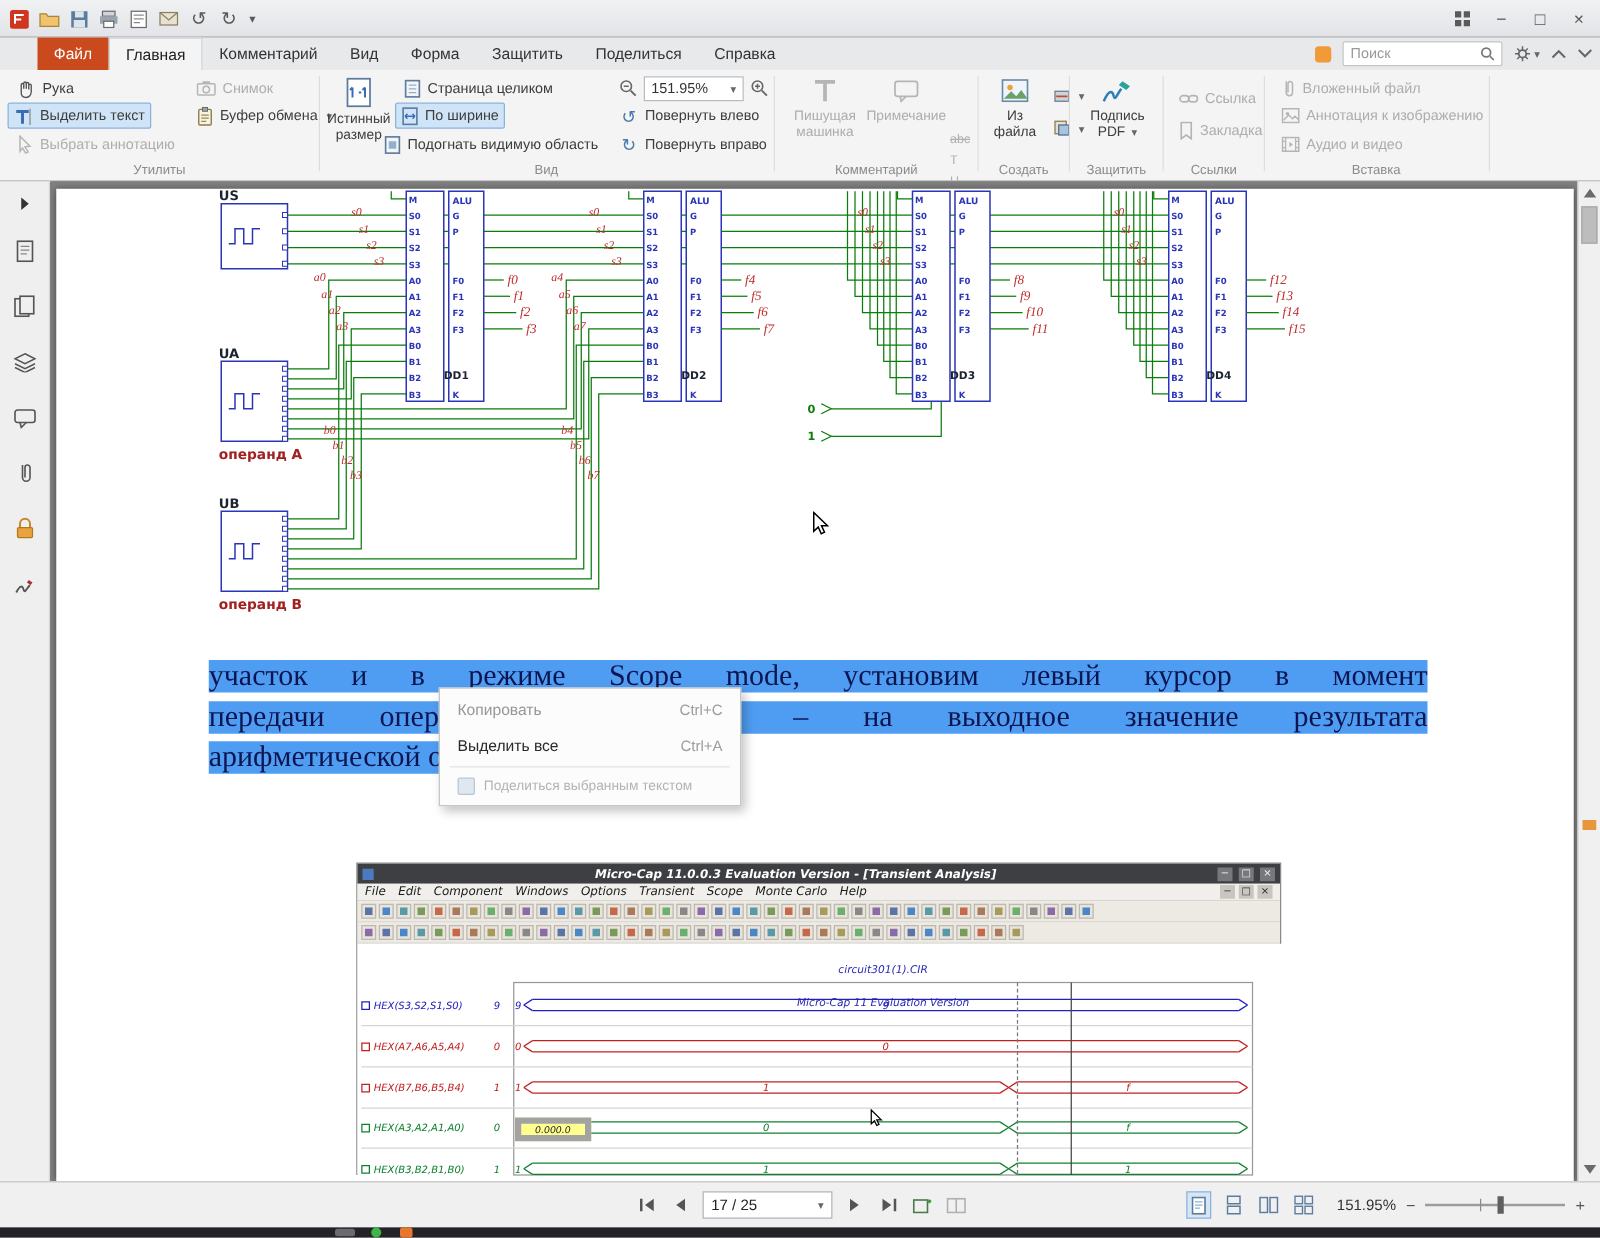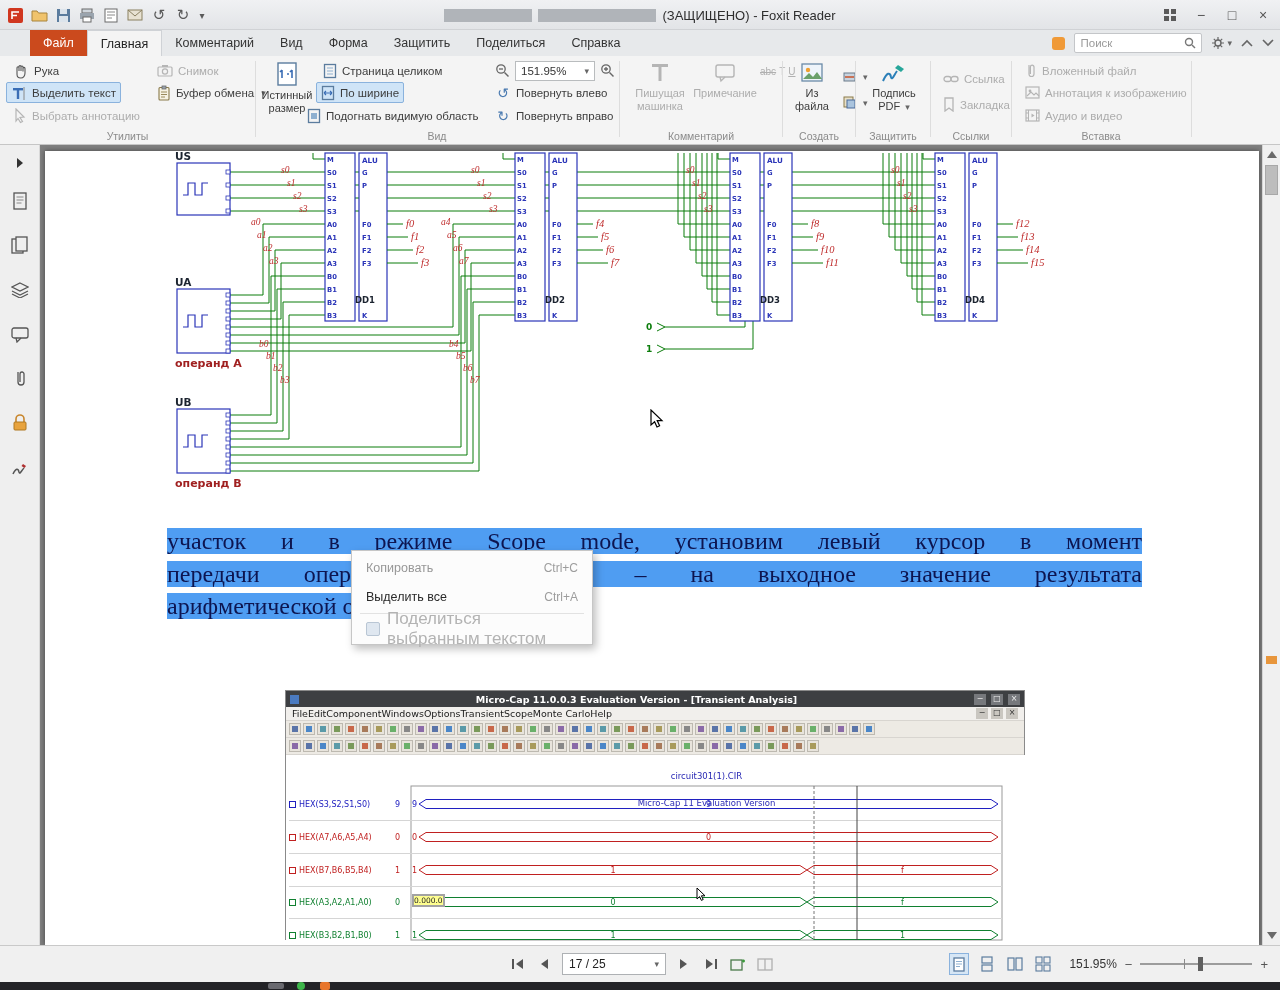--- a/index.html
+++ b/index.html
@@ -33,21 +33,21 @@
 .rlabel{position:absolute;bottom:2px;text-align:center;font-size:10.5px;color:#8b8b8b;}
 .rrow{position:absolute;height:21px;display:flex;align-items:center;gap:5px;font-size:11.5px;color:#3d3d3d;white-space:nowrap;padding:0 4px;border:1px solid transparent;}
 .rrow.sel{background:var(--rowsel);border-color:#8ab2dd;border-radius:2px;align-items:center;}
 .rrow.dis{color:#adadad;}
 .caret{font-size:9px;color:#666;margin-left:2px;}
 .bigbtn{position:absolute;display:flex;flex-direction:column;align-items:center;gap:2px;font-size:11px;line-height:12.5px;color:#3d3d3d;text-align:center;}
 .bigbtn.dis{color:#adadad;}
 .glyphic{font-size:14px;color:#4a7ab0;width:16px;text-align:center;}
 .combo{display:flex;align-items:center;width:80px;height:20px;background:#fff;border:1px solid #b9bcbe;padding:0 5px;font-size:11.5px;color:#333;}
 .combo .caret{margin-left:auto;}
-.minicol{position:absolute;display:flex;flex-direction:row;gap:3px;}
+.minicol{position:absolute;display:flex;flex-direction:column;gap:3px;margin-top:40px;}
 .mini{font-size:10px;color:#b0b0b0;height:14px;display:flex;align-items:center;}
 .mini.strike{text-decoration:line-through;}
 .mini.under{text-decoration:underline;}
 
 .sidebar{position:absolute;left:0;top:145px;width:40px;height:800px;background:#efefef;border-right:1px solid #d8d8d8;}
 .sbicon{position:absolute;left:10px;width:20px;height:20px;display:flex;align-items:center;justify-content:center;}
 
 .docarea{position:absolute;left:41px;top:145px;width:1221px;height:800px;background:#7f7f7f;overflow:hidden;}
 .page{position:absolute;left:4px;top:6px;width:1214px;height:794px;background:#fff;box-shadow:0 0 5px rgba(0,0,0,.45);}
 .circuit{position:absolute;left:0;top:0;}
@@ -55,46 +55,46 @@
 .pline{height:32.5px;line-height:32.5px;text-align:justify;text-align-last:justify;}
 .pline.first{text-indent:70px;}
 .pline.last{text-align-last:left;}
 .hl{background:var(--sel);color:#0d1550;}
 
 .ctxmenu{position:absolute;left:310px;top:405px;width:242px;background:#fcfcfc;border:1px solid #c6c6c6;box-shadow:3px 4px 8px rgba(0,0,0,.25);padding:2px 0;z-index:6;}
 .mi{height:29px;display:flex;align-items:center;padding:0 14px;font-size:12.5px;gap:7px;}
 .mi .sc{margin-left:auto;color:#9d9d9d;font-size:12px;}
 .mi.gray{color:#979797;}
 .mi.dark{color:#2a2a2a;}
-.mi.share{color:#b3b3b3;font-size:17px;height:26px;justify-content:space-between;}
+.mi.share{color:#b3b3b3;font-size:11px;height:26px;}
 .msep{height:1px;background:#e2e2e2;margin:2px 8px;}
 .shic{width:14px;height:14px;background:#dfe7f0;border:1px solid #b9c6d4;border-radius:2px;flex:none;}
 
-.microcap{position:absolute;left:240px;top:539px;width:740px;height:250px;border:1px solid #8a8a8a;background:#fff;font-family:"DejaVu Sans",sans-serif;}
+.microcap{position:absolute;left:240px;top:539px;width:740px;height:250px;border:1px solid #8a8a8a;background:#fff;font-family:"DejaVu Sans",sans-serif;font-style:italic;}
 .mc-titlebar{position:absolute;left:0;top:0;width:100%;height:16px;background:#3d3f42;display:flex;align-items:center;padding:0 4px;gap:5px;}
 .mc-appicon{width:9px;height:9px;background:#4a7ac0;flex:none;}
 .mc-title{flex:1;text-align:center;color:#fff;font-size:9.5px;font-weight:bold;white-space:nowrap;overflow:hidden;}
 .mc-wb{width:12px;height:11px;background:#76787c;color:#eee;font-size:8px;line-height:10px;text-align:center;flex:none;}
 .mc-menubar{position:absolute;left:0;top:16px;width:100%;height:14px;background:#f1efec;display:flex;align-items:center;padding:0 6px;border-bottom:1px solid #d8d5d0;}
-.mc-menuitems{display:flex;align-items:center;}
+.mc-menuitems{display:flex;gap:10px;align-items:center;}
 .mc-mi{font-size:9.5px;color:#1a1a1a;}
 .mc-ctl{margin-left:auto;display:flex;gap:3px;}
 .mc-ctl .mc-wb{background:#c9c6c0;color:#333;}
 .mc-tb{position:absolute;left:0;width:100%;height:17px;background:#edeae4;display:flex;align-items:center;padding:0 3px;gap:2px;border-bottom:1px solid #d8d5d0;}
 .mc-tb1{top:30px;}.mc-tb2{top:47px;}
 .mc-ic{width:12px;height:12px;border:1px solid #bdb9b0;background:#e8e4dc;display:flex;align-items:center;justify-content:center;flex:none;}
 .mc-ic i{display:block;width:6px;height:6px;}
 .mc-canvas{position:absolute;left:0;top:64px;width:740px;height:186px;background:#fff;}
 .mc-title1,.mc-title2{position:absolute;left:125px;width:591px;text-align:center;color:#2828b4;font-size:8.5px;}
 .mc-title1{top:5px;margin-top:38px;}.mc-title2{top:16px;}
 .mc-sig{position:absolute;left:3px;height:12px;display:flex;align-items:center;gap:3px;font-size:8px;}
 .mc-cb{width:7px;height:7px;border:1px solid;background:#fff;flex:none;}
 .mc-nm{width:84px;}
 .mc-v1,.mc-v2{width:14px;text-align:right;}
-.mc-readout{position:absolute;left:126px;top:139px;background:#ffff90;border:2px solid #a3a3a3;font-size:7.5px;line-height:9px;padding:0 0;color:#222;z-index:3;}
+.mc-readout{position:absolute;left:126px;top:139px;background:#ffff90;border:5px solid #a3a3a3;font-size:7.5px;line-height:9px;padding:0 11px;color:#222;z-index:3;}
 
 .vscroll{position:absolute;right:0;top:145px;width:18px;height:800px;background:#f0f0f0;border-left:1px solid #d5d5d5;}
 .varrow{position:absolute;left:4px;width:0;height:0;border-left:5px solid transparent;border-right:5px solid transparent;}
 .varrow.up{top:6px;border-bottom:7px solid #6a6a6a;}
 .varrow.down{bottom:6px;border-top:7px solid #6a6a6a;}
 .vthumb{position:absolute;left:2px;top:20px;width:13px;height:30px;background:#bdbdbd;border:1px solid #a8a8a8;}
 .vmark{position:absolute;left:3px;top:511px;width:11px;height:8px;background:#e8963c;}
 
 .statusbar{position:absolute;left:0;top:945px;width:100%;height:37px;background:#f0f0f0;border-top:1px solid #c9c9c9;}
 .navclu{position:absolute;left:508px;top:7px;display:flex;align-items:center;gap:9px;}
@@ -157,25 +157,20 @@
         </span>
       <span class="qbtn">
           <svg width="16" height="12">
             <rect x="1" y="1" width="14" height="10" fill="#e8e2d2" stroke="#8a8060"></rect>
             <path d="M1 1l7 6 7-6" fill="none" stroke="#8a8060"></path>
           </svg>
         </span>
       <span class="qbtn">↺</span>
       <span class="qbtn">↻</span>
       <span class="qbtn sm">▾</span>
-    </div>
-    <div class="titlec">
-      <span class="redact" style="width:88px"></span>
-      <span class="redact" style="width:118px"></span>
-      <span class="ttext">(ЗАЩИЩЕНО) - Foxit Reader</span>
     </div>
     <div class="winctl">
       <span class="wbtn">
           <svg width="14" height="14">
             <rect x="1" y="1" width="5" height="5" fill="#5a5a5a"></rect>
             <rect x="8" y="1" width="5" height="5" fill="#5a5a5a"></rect>
             <rect x="1" y="8" width="5" height="5" fill="#5a5a5a"></rect>
             <rect x="8" y="8" width="5" height="5" fill="#5a5a5a"></rect>
           </svg>
         </span>

